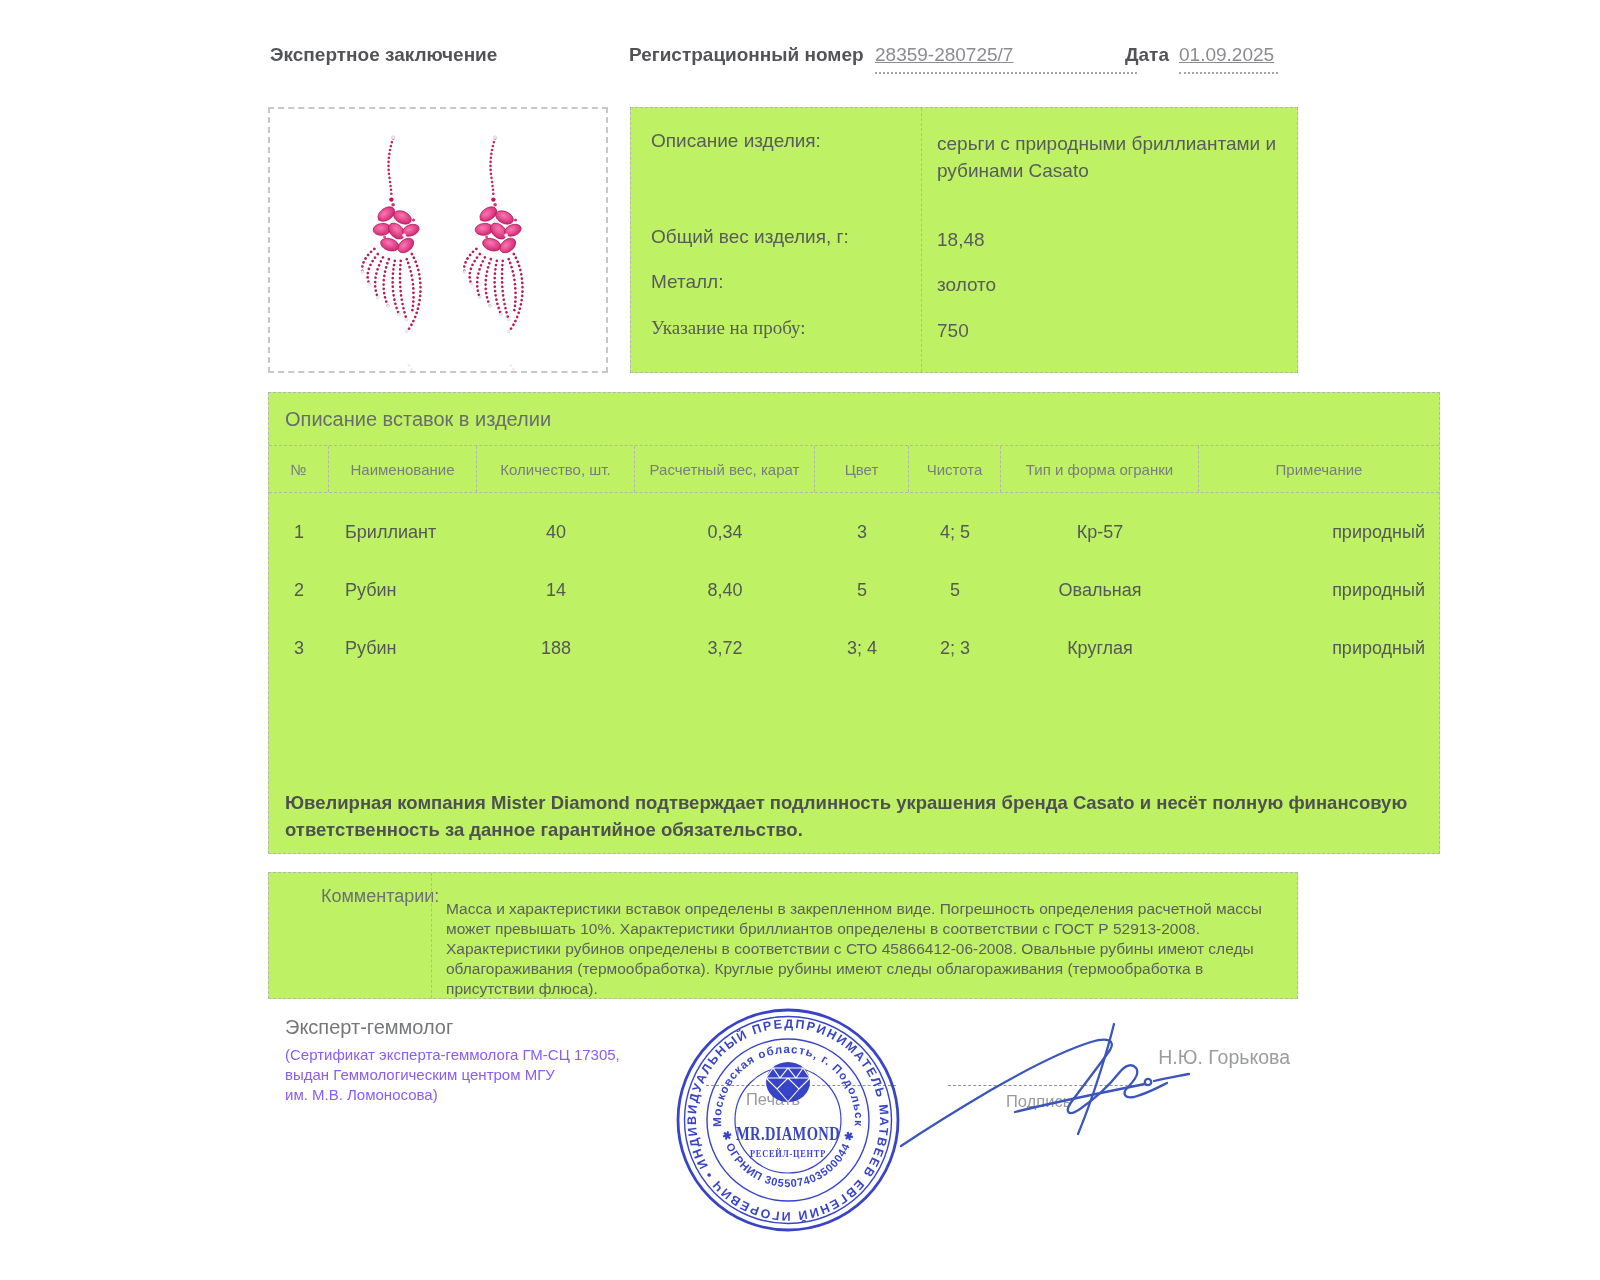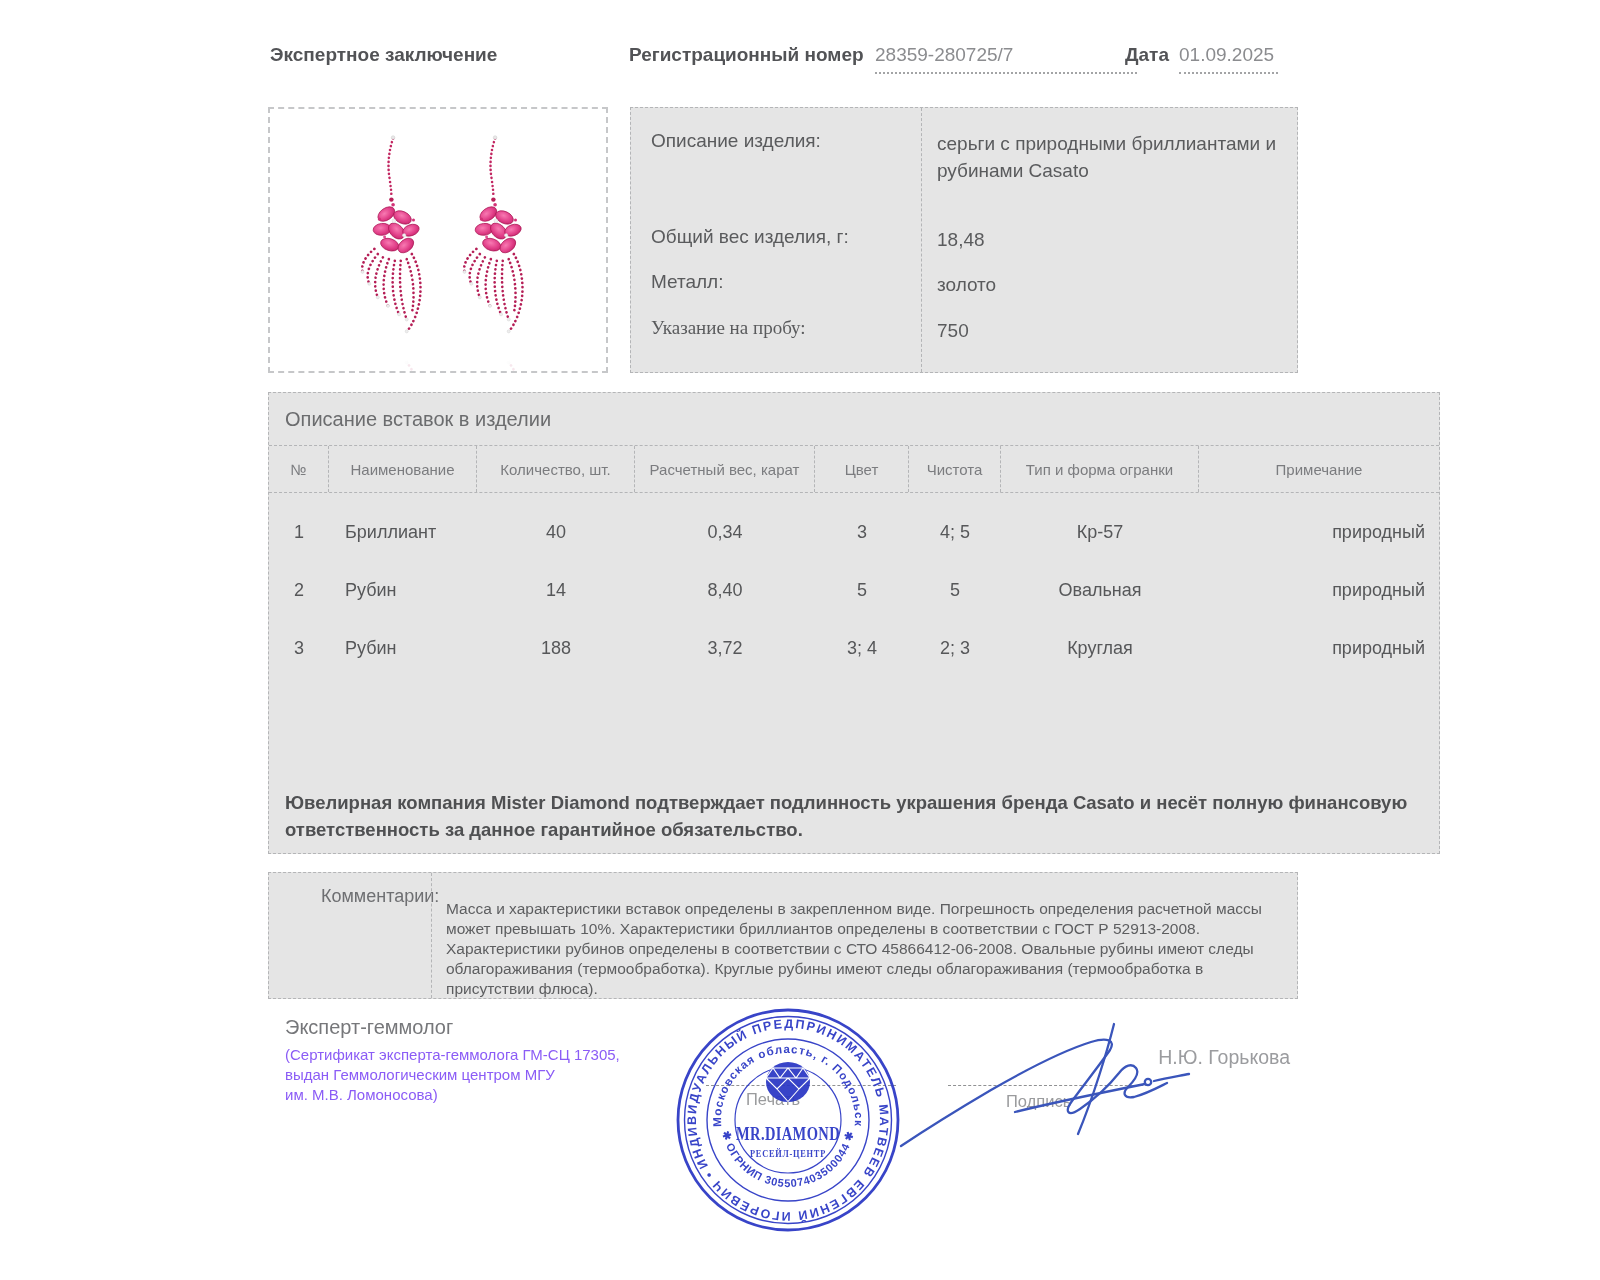--- a/index.html
+++ b/index.html
@@ -5,24 +5,24 @@
   * { margin:0; padding:0; box-sizing:border-box; }
   html,body { background:#ffffff; }
   body { font-family:"Liberation Sans","DejaVu Sans",sans-serif; color:#58595b; }
   .page { position:relative; width:1600px; height:1280px; background:#fff; overflow:hidden; }
 
   .abs { position:absolute; }
 
   
   .hdr-label { font-weight:bold; font-size:19px; color:#525356; white-space:nowrap; }
   .hdr-value { font-size:19px; color:#8b8c8f; white-space:nowrap;
-               border-bottom:2px dotted #a3a4a6; padding-bottom:6px; }
-
-  
-  .panel { border:1px dashed #b4b5b7; background:#e5e5e5; }
+               border-bottom:2px dotted #a3a4a6; padding-bottom:6px;text-decoration:underline; }
+
+  
+  .panel { border:1px dashed #b4b5b7; background:#bef264; }
 
   
   .photo-box { left:268px; top:107px; width:340px; height:266px;
                border:2px dashed #c6c7c9; display:flex; align-items:center; justify-content:center; }
 
   
   .info-panel { left:630px; top:107px; width:668px; height:266px; }
   .info-divider { position:absolute; left:290px; top:0; bottom:0; border-left:1px dashed #b4b5b7; }
   .info-label { position:absolute; left:20px; font-size:19px; color:#5a5b5d; white-space:nowrap; }
   .info-value { position:absolute; left:306px; font-size:19px; color:#5a5b5d; width:352px; line-height:27px; }

